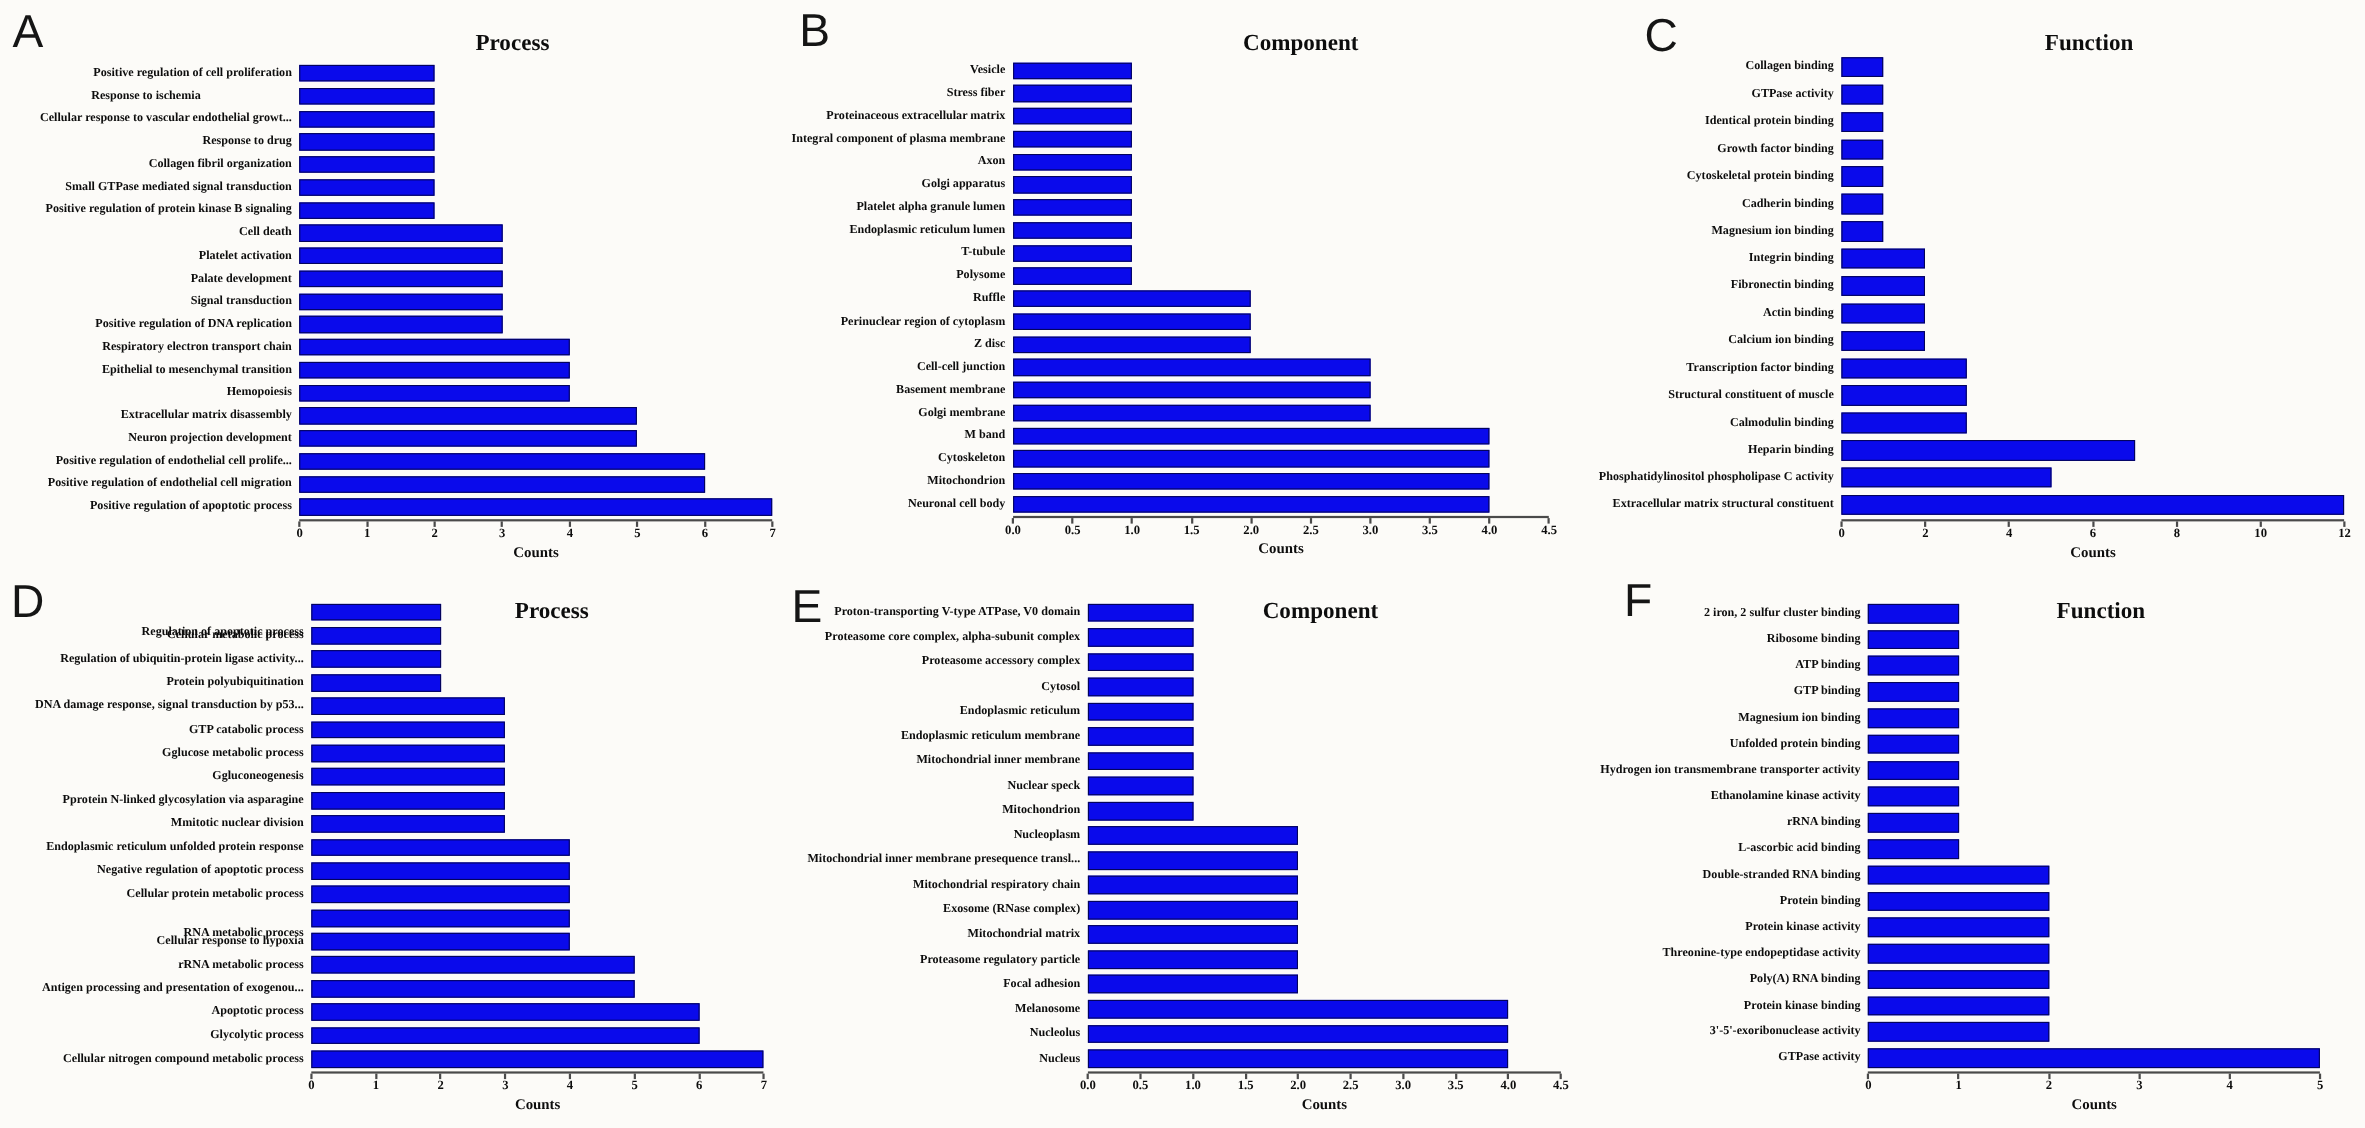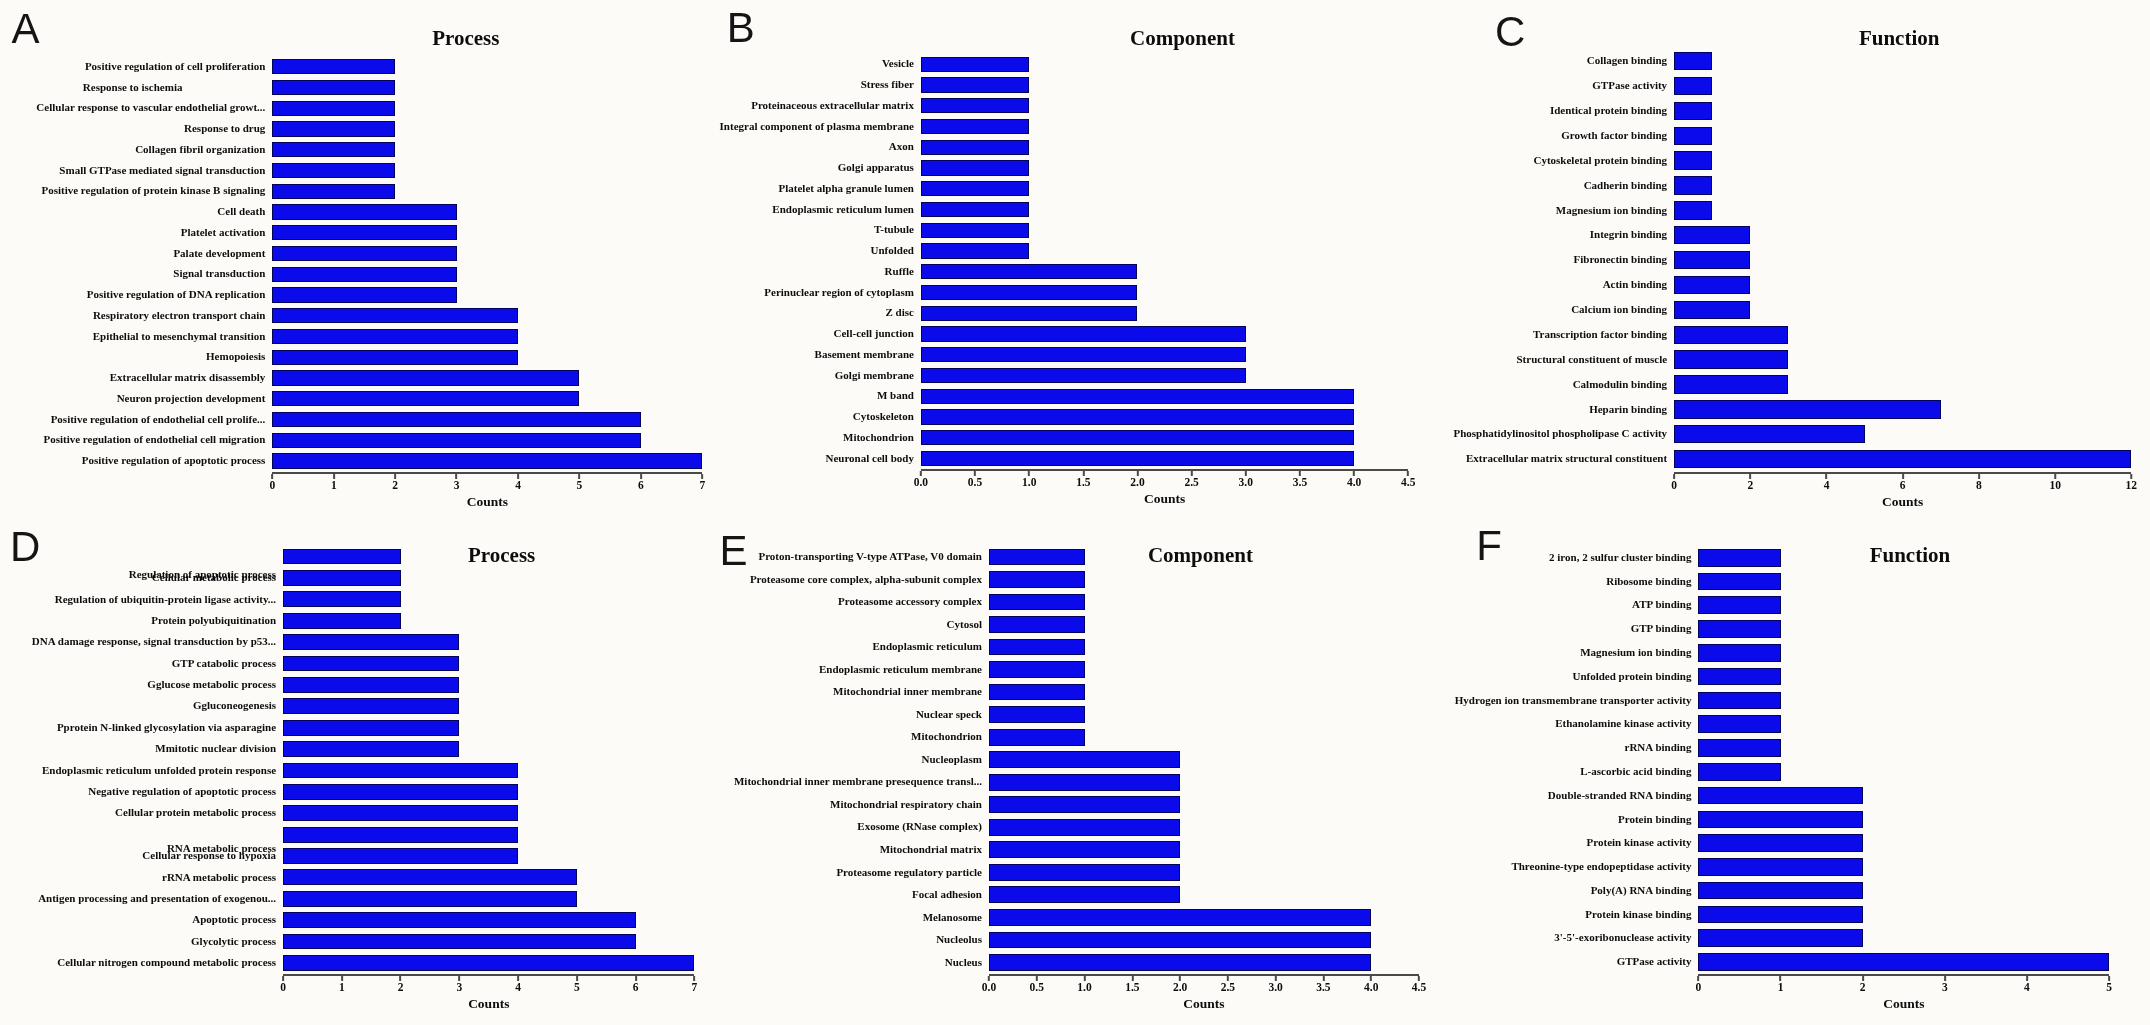--- a/index.html
+++ b/index.html
@@ -233,21 +233,21 @@
             <div class="bar" style="width: 22.2222%;"></div>
           </div>
         </div>
         <div class="row">
           <div class="lab" style="width: 28.5%;">T-tubule</div>
           <div class="track" style="width: 68%;">
             <div class="bar" style="width: 22.2222%;"></div>
           </div>
         </div>
         <div class="row">
-          <div class="lab" style="width: 28.5%;">Unfolded</div>
+          <div class="lab" style="width: 28.5%;">Polysome</div>
           <div class="track" style="width: 68%;">
             <div class="bar" style="width: 22.2222%;"></div>
           </div>
         </div>
         <div class="row">
           <div class="lab" style="width: 28.5%;">Ruffle</div>
           <div class="track" style="width: 68%;">
             <div class="bar" style="width: 44.4444%;"></div>
           </div>
         </div>

